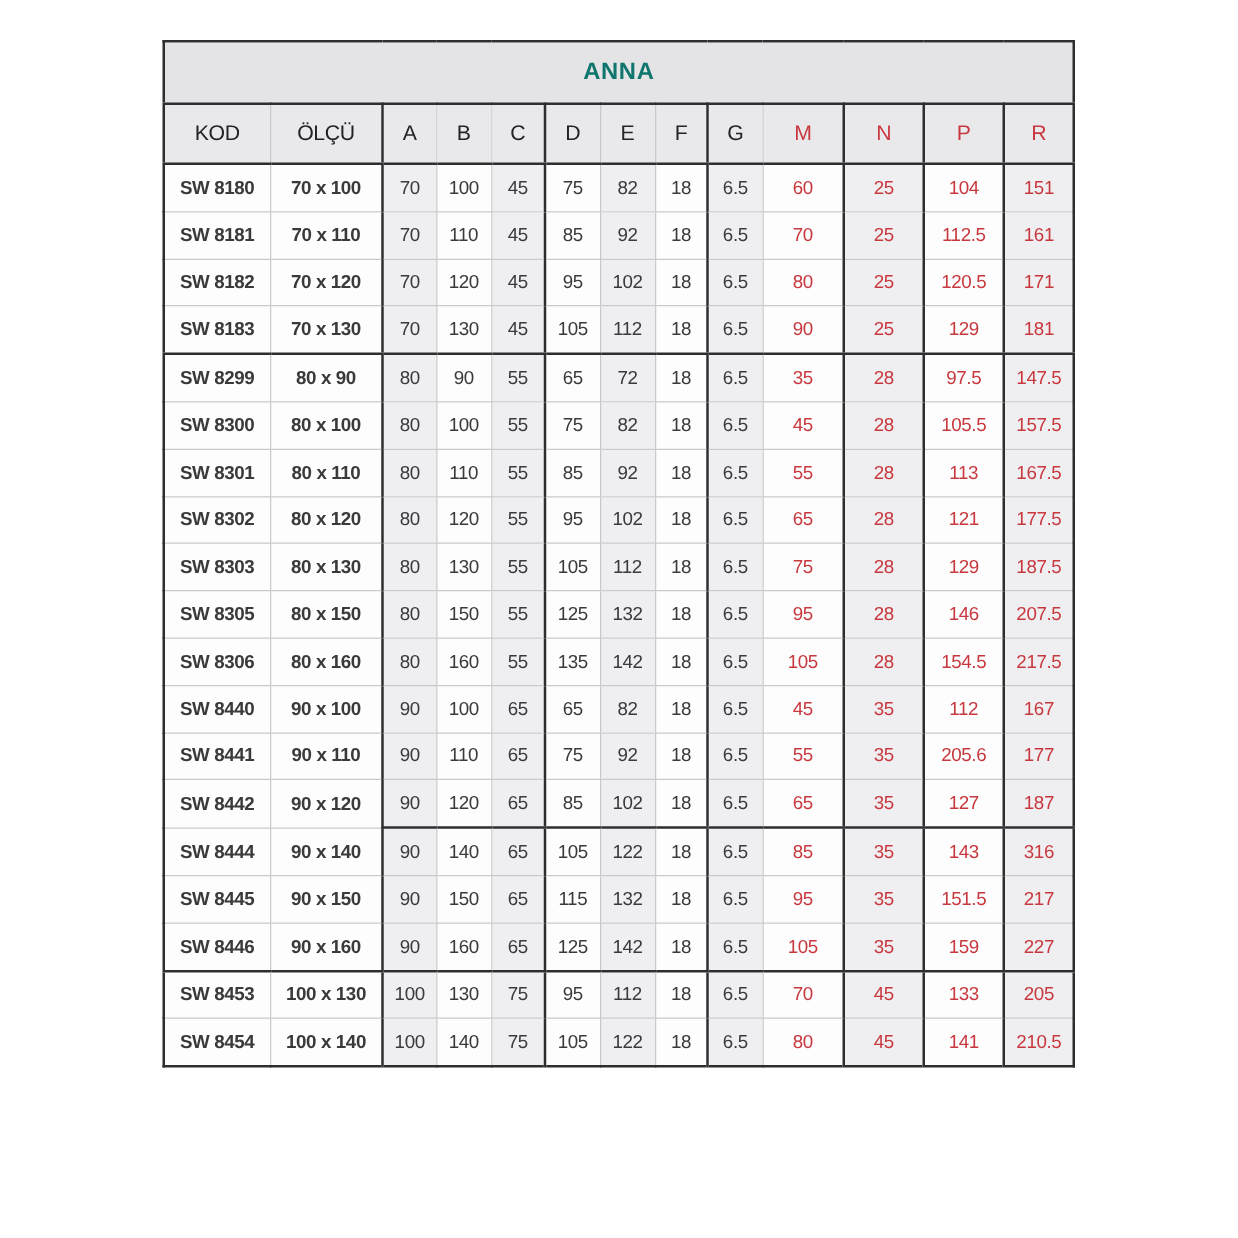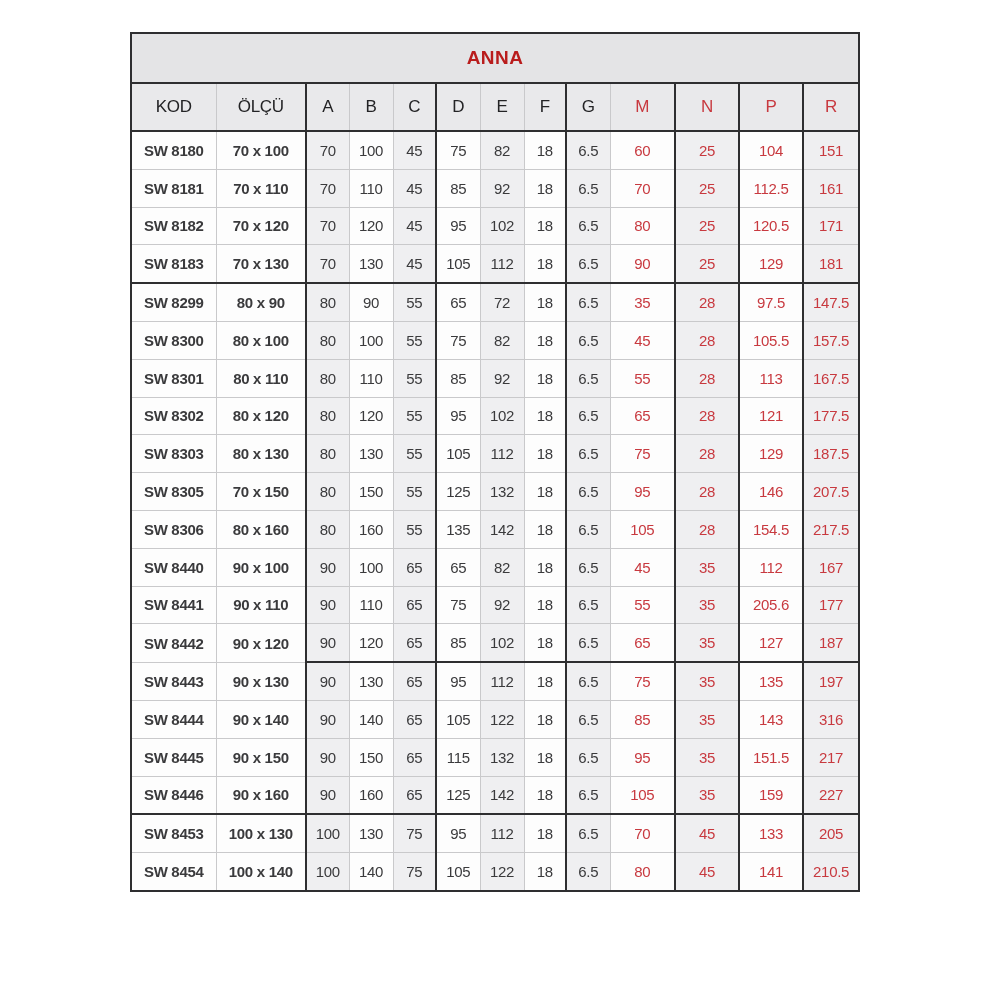--- a/index.html
+++ b/index.html
@@ -32,21 +32,21 @@
     letter-spacing: -0.3px;
     padding: 0;
     overflow: hidden;
     white-space: nowrap;
   }
   .title-row th {
     height: 48px;
     background: #e4e4e6;
     font-size: 19px;
     font-weight: bold;
-    color: #b91c1c;
+    color: #0f766e;
     letter-spacing: 0.5px;
     border-bottom: 2px solid #2e2e30;
   }
   .header-row th {
     height: 46px;
     background: #e9e9eb;
     font-size: 17px;
     font-weight: normal;
     color: #232325;
     border-bottom: 2px solid #2e2e30;
@@ -233,21 +233,21 @@
           <td class="shade">112</td>
           <td>18</td>
           <td class="shade tl">6.5</td>
           <td class="red">75</td>
           <td class="shade red tl">28</td>
           <td class="red tl">129</td>
           <td class="shade red tl">187.5</td>
         </tr>
         <tr>
           <td class="bold">SW 8305</td>
-          <td class="bold">70 x 150</td>
+          <td class="bold">80 x 150</td>
           <td class="shade tl">80</td>
           <td>150</td>
           <td class="shade">55</td>
           <td class="tl">125</td>
           <td class="shade">132</td>
           <td>18</td>
           <td class="shade tl">6.5</td>
           <td class="red">95</td>
           <td class="shade red tl">28</td>
           <td class="red tl">146</td>
@@ -307,35 +307,20 @@
           <td class="tl tb">85</td>
           <td class="shade tb">102</td>
           <td class="tb">18</td>
           <td class="shade tl tb">6.5</td>
           <td class="red tb">65</td>
           <td class="shade red tl tb">35</td>
           <td class="red tl tb">127</td>
           <td class="shade red tl tb">187</td>
         </tr>
         <tr>
-          <td class="bold">SW 8443</td>
-          <td class="bold">90 x 130</td>
-          <td class="shade tl">90</td>
-          <td>130</td>
-          <td class="shade">65</td>
-          <td class="tl">95</td>
-          <td class="shade">112</td>
-          <td>18</td>
-          <td class="shade tl">6.5</td>
-          <td class="red">75</td>
-          <td class="shade red tl">35</td>
-          <td class="red tl">135</td>
-          <td class="shade red tl">197</td>
-        </tr>
-        <tr>
           <td class="bold">SW 8444</td>
           <td class="bold">90 x 140</td>
           <td class="shade tl">90</td>
           <td>140</td>
           <td class="shade">65</td>
           <td class="tl">105</td>
           <td class="shade">122</td>
           <td>18</td>
           <td class="shade tl">6.5</td>
           <td class="red">85</td>

